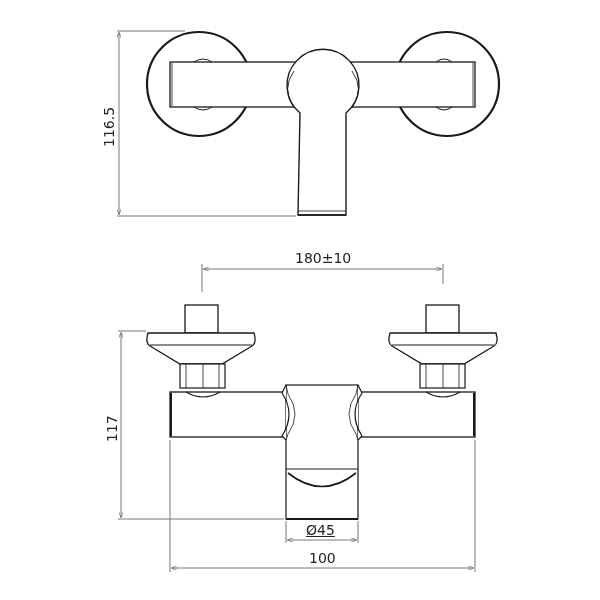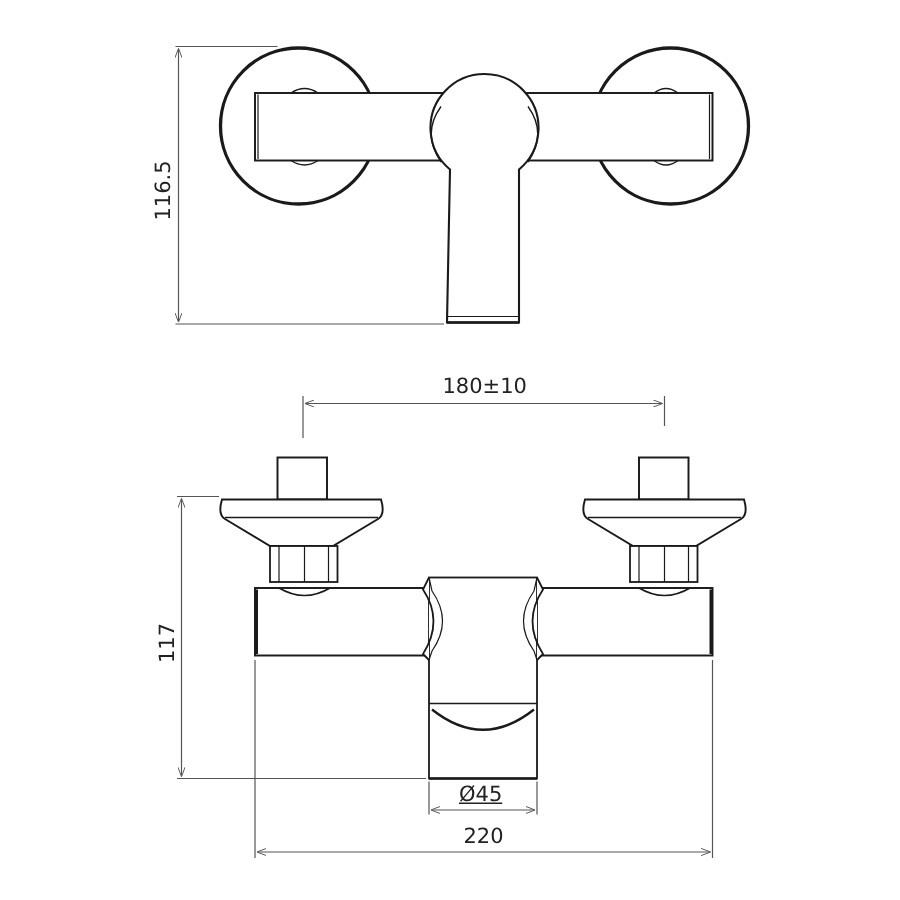--- a/index.html
+++ b/index.html
@@ -103,14 +103,14 @@
       <line x1="170" y1="440" x2="170" y2="572"></line>
       <line x1="475" y1="440" x2="475" y2="572"></line>
       <line x1="172" y1="568" x2="473" y2="568" marker-start="url(#arr)" marker-end="url(#arr)"></line>
     </g>
   </svg>
 
   <span class="lbl lbl-v" style="left:101px; top:147px;">116.5</span>
   <span class="lbl" style="left:295px; top:250px;">180±10</span>
   <span class="lbl lbl-v" style="left:104px; top:442px;">117</span>
   <span class="lbl" style="left:306px; top:522px;text-decoration:underline;">Ø45</span>
-  <span class="lbl" style="left:309px; top:550px;">220</span>
+  <span class="lbl" style="left:309px; top:550px;">100</span>
 </div>
 
 </body></html>

